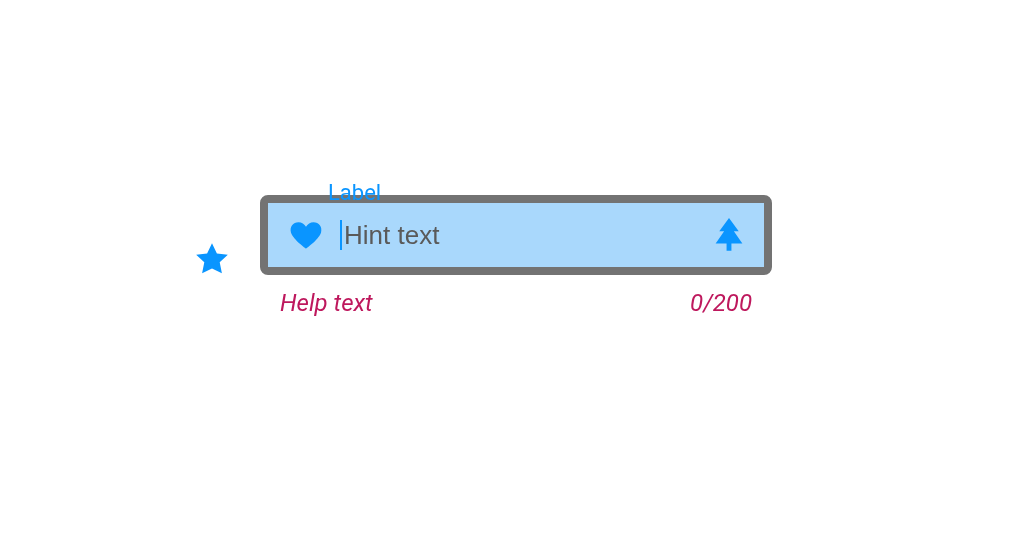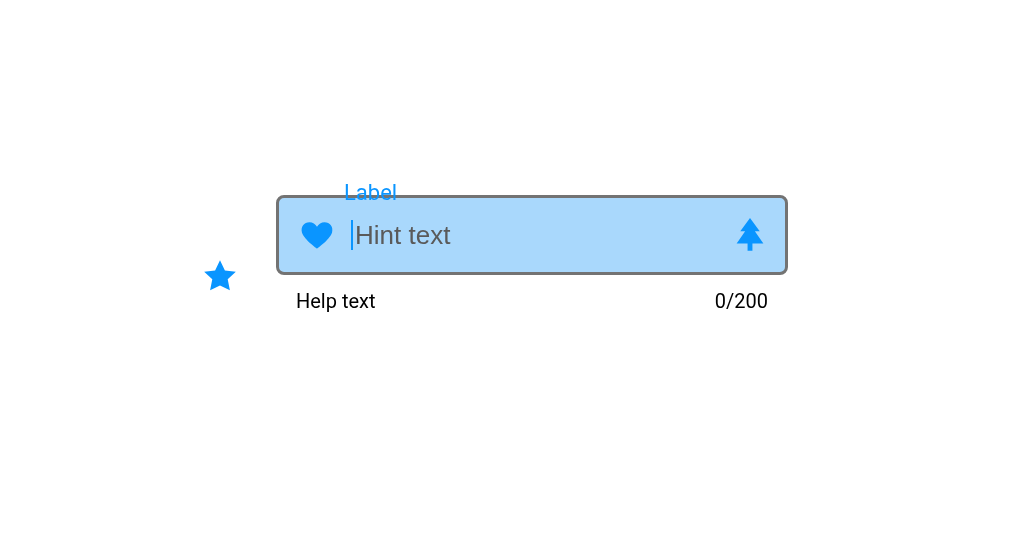--- a/index.html
+++ b/index.html
@@ -6,24 +6,24 @@
     body {
       width: 1018px;
       height: 538px;
       background: #ffffff;
       font-family: -apple-system, BlinkMacSystemFont, "Segoe UI", Roboto, Helvetica, Arial, sans-serif;
       position: relative;
     }
     .form-row {
       position: absolute;
       top: 195px;
-      left: 200px;
+      left: 192px;
       display: flex;
-      align-items: flex-end;
-      gap: 36px;
+      align-items: center;
+      gap: 28px;
     }
     .star-wrap {
       display: flex;
       align-items: center;
       height: 80px;
       padding-top: 6px;
     }
     .star-wrap svg {
       display: block;
     }
@@ -31,21 +31,21 @@
       display: flex;
       flex-direction: column;
       width: 512px;
     }
     .field-wrap {
       position: relative;
     }
     .field-box {
       width: 100%;
       height: 80px;
-      border: 3px solid #737373;
+      border: 8px solid #737373;
       border-radius: 8px;
       background: #a9d8fc;
       display: flex;
       align-items: center;
       padding: 0 20px;
       gap: 16px;
       cursor: text;
     }
     .field-label {
       position: absolute;
@@ -97,22 +97,23 @@
       padding-left: 4px;
     }
     .input-el::placeholder {
       color: #5a5a5a;
       opacity: 1;
     }
     .helper-row {
       display: flex;
       justify-content: space-between;
       padding: 14px 20px 0 20px;
-      font-size: 20px;
-      color: #000000;
+      font-size: 24px;
+      color: #be185d;
+      font-style: italic;
     }
   </style>
 </head>
 <body>
 
 <div class="form-row">
 
   <div class="star-wrap">
     <svg width="40" height="40" viewBox="0 0 24 24">
       <path fill="#0a95ff" d="M12 2.5l2.94 6.21 6.56.72-4.88 4.53 1.32 6.54L12 17.77 6.06 20.5l1.32-6.54L2.5 9.43l6.56-.72L12 2.5z"></path>

